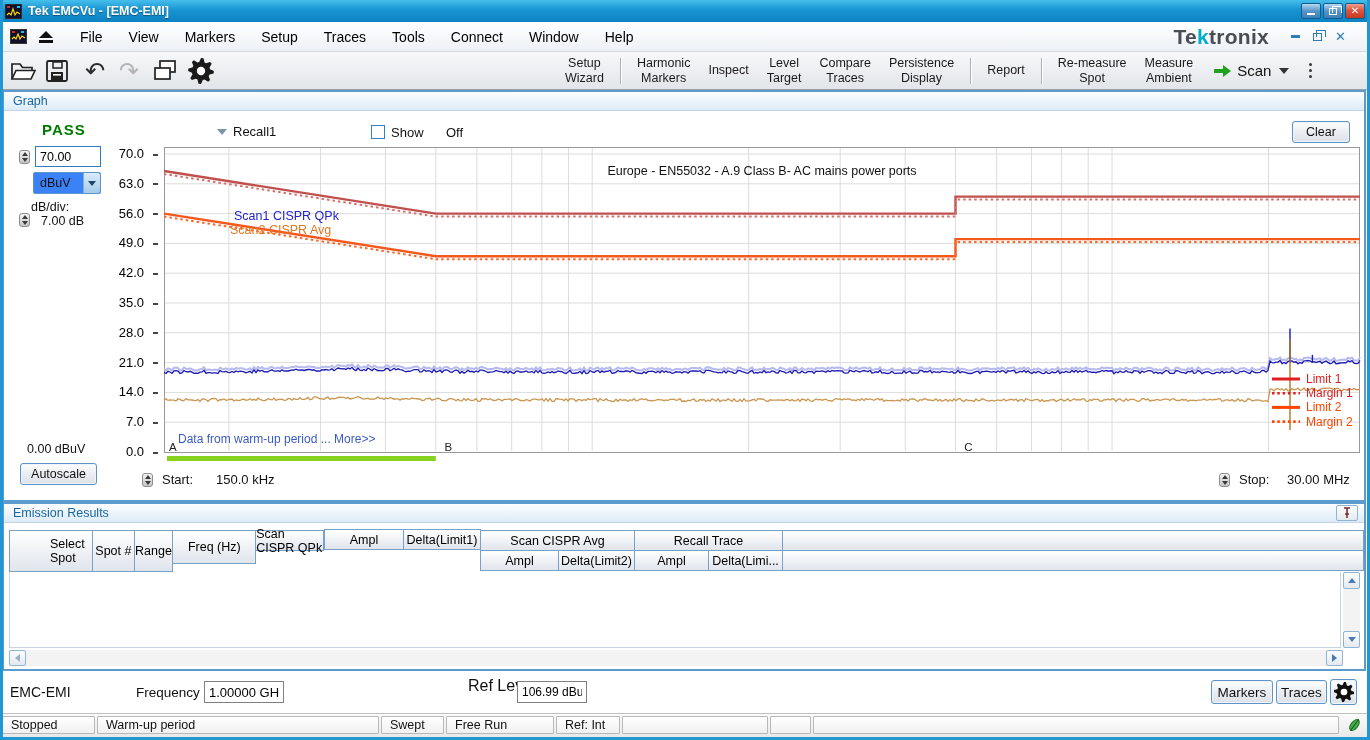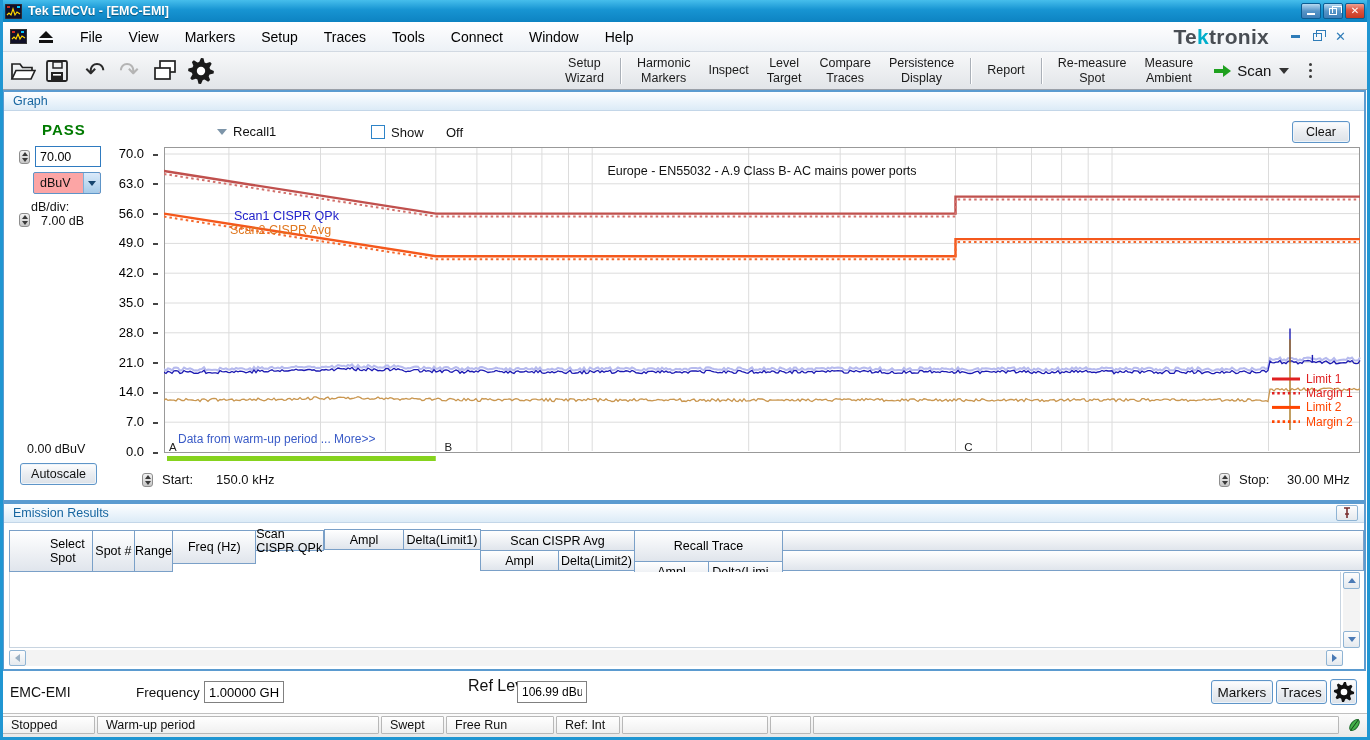--- a/index.html
+++ b/index.html
@@ -46,21 +46,21 @@
 .panel{position:absolute;left:2px;width:1364px;border:2px solid #5b9bd0;background:#fff}
 .phead{height:19px;background:linear-gradient(#fdfeff,#dcebf7);border-bottom:1px solid #c3d6e8;color:#1766a0;font-size:12.5px;display:flex;align-items:center;padding:0 9px;position:relative}
 .pcontent{position:relative;background:#fff}
 .btn{border:1px solid #5e95c8;border-radius:3px;background:linear-gradient(#fefefe,#eaedf1 50%,#dde2e8);font-size:12.5px;display:flex;align-items:center;justify-content:center;color:#111;box-shadow:0 0 0 1px #eef4fa inset}
 .spin{width:11px;height:14px;display:flex;flex-direction:column;align-items:center;justify-content:center;gap:2px;background:linear-gradient(#f4f4f4,#c6c6c6);border:1px solid #8e8e8e;border-radius:3px}
 .spin i{width:0;height:0;border-left:3px solid transparent;border-right:3px solid transparent}
 .spin .up{border-bottom:4px solid #3a3a3a}
 .spin .dn{border-top:4px solid #3a3a3a}
 .inputbox{border:1px solid #2f7bc0;background:#fff;font-size:12.5px;padding:0 4px;font-family:inherit}
 .grayinput{border:1px solid #808080;background:#fff;font-size:12.5px;padding:0 4px;font-family:inherit}
-.select{border:1px solid #5e95c8;border-radius:2px;background:#fca5a5;display:flex;align-items:center;font-size:12.5px;padding-left:6px}
+.select{border:1px solid #5e95c8;border-radius:2px;background:#3b82f6;display:flex;align-items:center;font-size:12.5px;padding-left:6px}
 .select .arrowbox{margin-left:auto;width:17px;height:100%;background:linear-gradient(#dbeafa,#a6cbe8);border-left:1px solid #7fb0d8;display:flex;align-items:center;justify-content:center;border-radius:0 2px 2px 0}
 .caret-dn{width:0;height:0;border-left:4px solid transparent;border-right:4px solid transparent;border-top:5px solid #17466e}
 .checkbox{width:14px;height:14px;border:1px solid #2e84c8;background:#fff}
 .ylab{position:absolute;width:40px;text-align:right;font-size:13px;color:#000}
 .ytick{position:absolute;width:5px;height:2px;background:#444}
 .chev{width:0;height:0;border-left:5px solid transparent;border-right:5px solid transparent;border-top:6px solid #7d95a9}
 
 .thc{background:linear-gradient(#ffffff,#e0e5ec);border:1px solid #7aa0c8;display:flex;align-items:center;justify-content:center;font-size:12.5px;color:#000}
 .sbarbox{border:1px solid #8fb4d4;border-radius:2px;background:linear-gradient(#fdfdfd,#e4e9ee);display:flex;align-items:center;justify-content:center}
 .tri-up{width:0;height:0;border-left:4px solid transparent;border-right:4px solid transparent;border-bottom:5px solid #4a7ab5}
@@ -368,21 +368,21 @@
           </div>
         </div>
         <div style="display: flex; flex-direction: column; margin-left: -1px;">
           <div class="thc" style="height: 21px;">Scan CISPR Avg</div>
           <div style="display: flex;">
             <div class="thc" style="width: 79px; height: 21px; margin-top: -1px; margin-left: 0px;">Ampl</div>
             <div class="thc" style="width: 77px; height: 21px; margin-top: -1px; margin-left: -1px;">Delta(Limit2)</div>
           </div>
         </div>
         <div style="display: flex; flex-direction: column; margin-left: -1px;">
-          <div class="thc" style="height: 32px;">Recall Trace</div>
+          <div class="thc" style="height: 21px;">Recall Trace</div>
           <div style="display: flex;">
             <div class="thc" style="width: 75px; height: 21px; margin-top: -1px; margin-left: 0px;">Ampl</div>
             <div class="thc" style="width: 75px; height: 21px; margin-top: -1px; margin-left: -1px;">Delta(Limi...</div>
           </div>
         </div>
         <div style="display: flex; flex-direction: column; margin-left: -1px;">
           <div class="thc" style="height: 21px; width: 582px;"></div>
           <div class="thc" style="height: 21px; width: 582px; margin-top: -1px;"></div>
         </div>
       </div>

